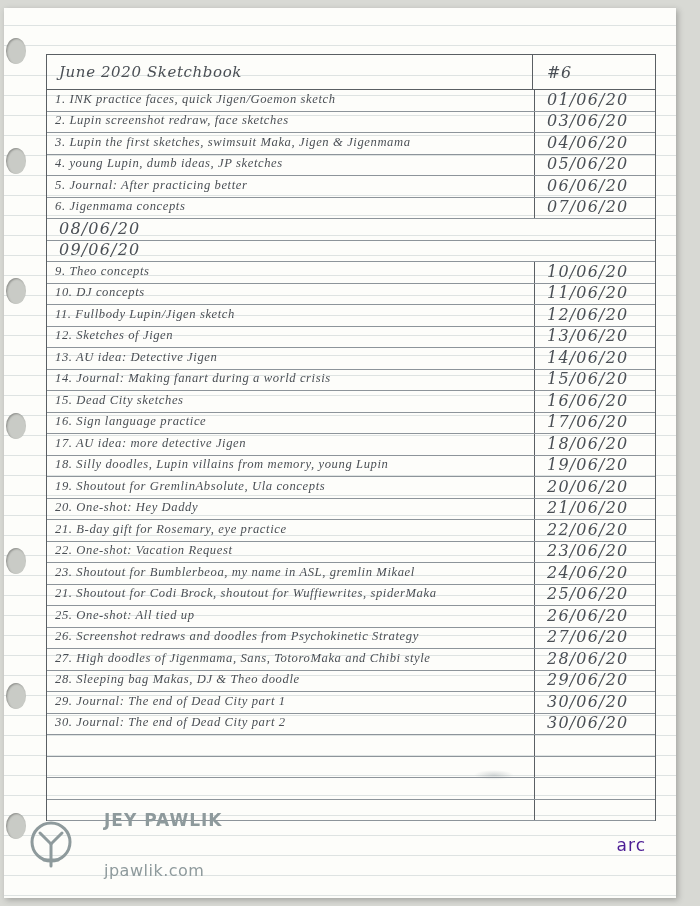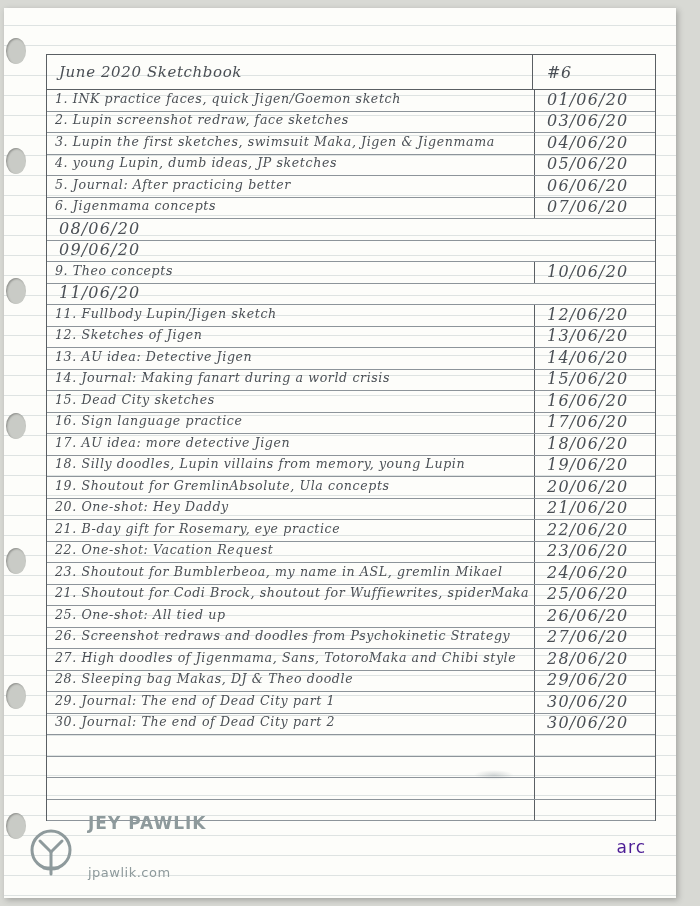--- a/index.html
+++ b/index.html
@@ -111,20 +111,21 @@
     border-right: 1.4px solid #5a5f63;
     overflow: hidden;
     white-space: nowrap;
   }
   .entry .hand {
     font-size: 12.6px;
     font-style: italic;
     line-height: 1;
     position: relative;
     top: -1px;
+    font-family: Liberation Serif, serif;
   }
   .date {
     width: 108px;
     display: flex;
     align-items: center;
     padding-left: 12px;
     white-space: nowrap;
   }
   .date .hand {
     font-size: 16px;
@@ -145,39 +146,39 @@
     position: absolute;
     left: 20px;
     bottom: 18px;
     width: 640px;
     display: flex;
     align-items: center;
     justify-content: space-between;
   }
   .logo-wrap {
     display: flex;
-    align-items: flex-end;
-    gap: 10px;
+    align-items: center;
+    gap: 26px;
   }
   .logo-mark {
     width: 54px;
     height: 54px;
     position: relative;
   }
   .sig-name {
     font-family: "DejaVu Sans", sans-serif;
     font-weight: bold;
     font-size: 17px;
     letter-spacing: 1px;
     color: #8e9a9c;
     line-height: 1.1;
   }
   .sig-site {
     font-family: "DejaVu Sans", sans-serif;
-    font-size: 13px;
+    font-size: 16px;
     letter-spacing: 0.5px;
     color: #8e9a9c;
     line-height: 1.1;
     margin-top: 33px;
   }
   .arc {
     font-family: "DejaVu Sans", sans-serif;
     font-size: 17px;
     color: #4c1d95;
     letter-spacing: 1px;
@@ -278,20 +279,23 @@
     </div>
     <div class="row">
       <div class="entry">
           <span class="hand">9. Theo concepts</span>
         </div>
       <div class="date">
           <span class="hand">10/06/20</span>
         </div>
     </div>
     <div class="row">
+      <div class="entry">
+          <span class="hand">10. DJ concepts</span>
+        </div>
       <div class="date">
           <span class="hand">11/06/20</span>
         </div>
     </div>
     <div class="row">
       <div class="entry">
           <span class="hand">11. Fullbody Lupin/Jigen sketch</span>
         </div>
       <div class="date">
           <span class="hand">12/06/20</span>

